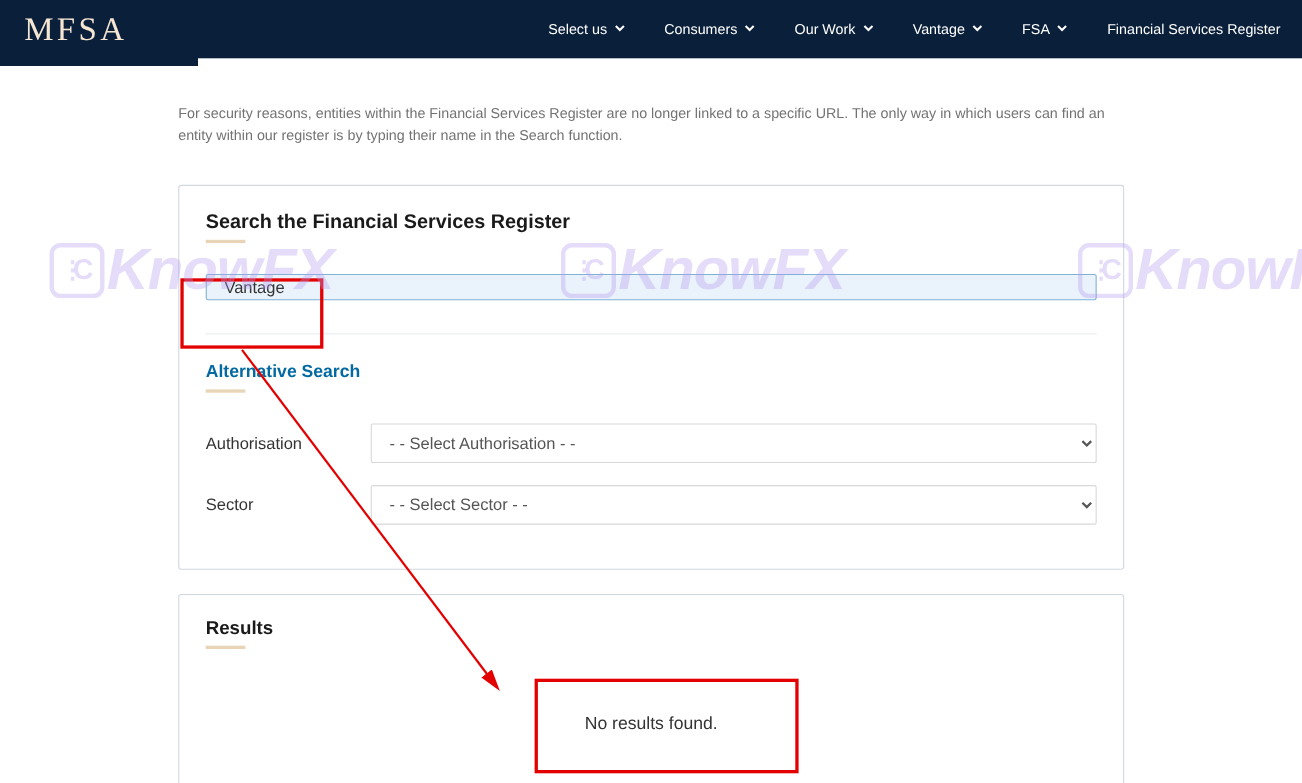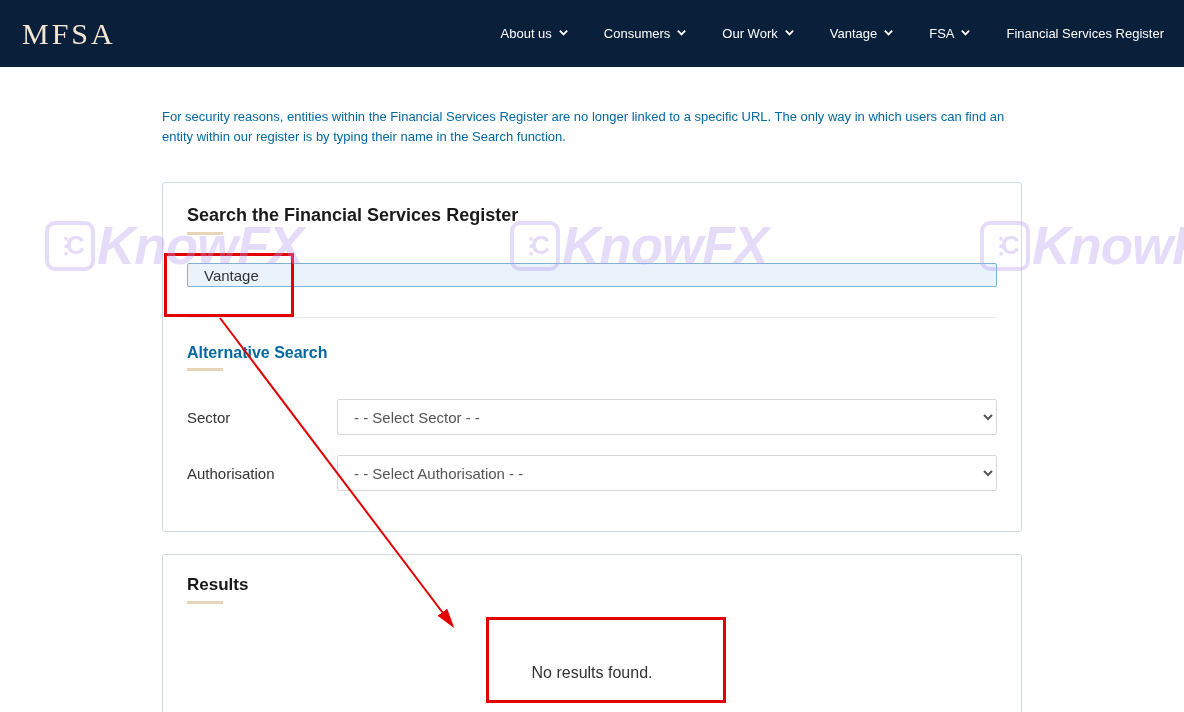--- a/index.html
+++ b/index.html
@@ -6,21 +6,21 @@
     body {
       font-family: -apple-system, BlinkMacSystemFont, 'Segoe UI', Arial, sans-serif;
       background: #ffffff;
       width: 1184px;
       height: 712px;
       overflow: hidden;
       position: relative;
     }
     .header {
       background: #0a1f3a;
-      height: 67px;
+      height: 53px;
       display: flex;
       align-items: center;
       justify-content: space-between;
       padding: 0 20px 0 0;
       gap: 37px;
     }
     .logo-section {
       background: #0a1f3a;
       height: 67px;
       width: 180px;
@@ -51,21 +51,21 @@
     .nav-item .chevron {
       font-size: 11px;
       color: #ffffff;
     }
     .content {
       padding: 0 162px;
       position: relative;
     }
     .notice-text {
       font-size: 13px;
-      color: #0369a1;
+      color: #737373;
       line-height: 1.5;
       margin-top: 40px;
       margin-bottom: 36px;
     }
     .card {
       border: 1px solid #d0d8e0;
       border-radius: 3px;
       padding: 22px 24px 40px 24px;
       margin-bottom: 22px;
       background: #ffffff;
@@ -197,21 +197,21 @@
   </style>
 </head>
 <body>
 
 <div class="header">
   <div class="logo-section">
     <span class="logo-text">MFSA</span>
   </div>
   <div class="nav">
     <div class="nav-item">
-      <span>About us</span>
+      <span>Select us</span>
       <span class="chevron"><svg width="11" height="11" viewBox="0 0 12 12">
             <path d="M2 4 L6 8 L10 4" stroke="#ffffff" stroke-width="2" fill="none"></path>
           </svg></span>
     </div>
     <div class="nav-item">
       <span>Consumers</span>
       <span class="chevron"><svg width="11" height="11" viewBox="0 0 12 12">
             <path d="M2 4 L6 8 L10 4" stroke="#ffffff" stroke-width="2" fill="none"></path>
           </svg></span>
     </div>
@@ -243,29 +243,29 @@
   <p class="notice-text">For security reasons, entities within the Financial Services Register are no longer linked to a specific URL. The only way in which users can find an entity within our register is by typing their name in the Search function.</p>
 
   <div class="card">
     <h2 class="section-title">Search the Financial Services Register</h2>
     <div class="section-underline"></div>
     <input type="text" class="search-input" value="Vantage" style="">
     <div class="divider"></div>
     <h3 class="alt-section-title">Alternative Search</h3>
     <div class="section-underline"></div>
     <div class="form-row">
+      <label class="form-label">Authorisation</label>
+      <select class="form-select">
+        <option>- - Select Authorisation - -</option>
+      </select>
+    </div>
+    <div class="form-row">
       <label class="form-label">Sector</label>
       <select class="form-select">
         <option>- - Select Sector - -</option>
-      </select>
-    </div>
-    <div class="form-row">
-      <label class="form-label">Authorisation</label>
-      <select class="form-select">
-        <option>- - Select Authorisation - -</option>
       </select>
     </div>
   </div>
 
   <div class="results-card">
     <h2 class="results-title">Results</h2>
     <div class="section-underline"></div>
     <p class="no-results">No results found.</p>
   </div>
 </div>

